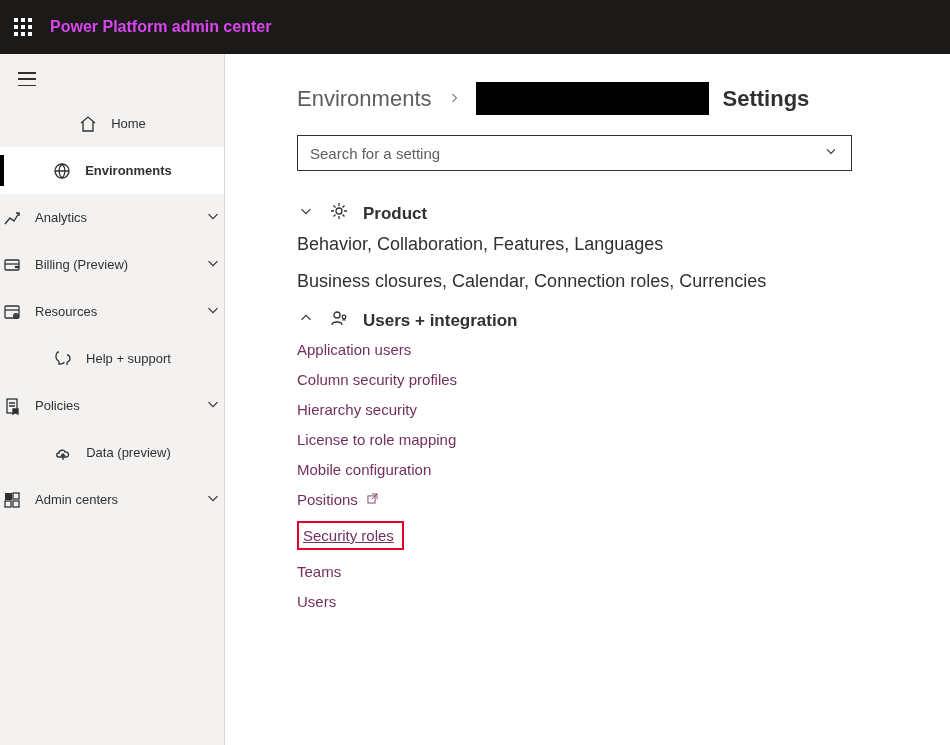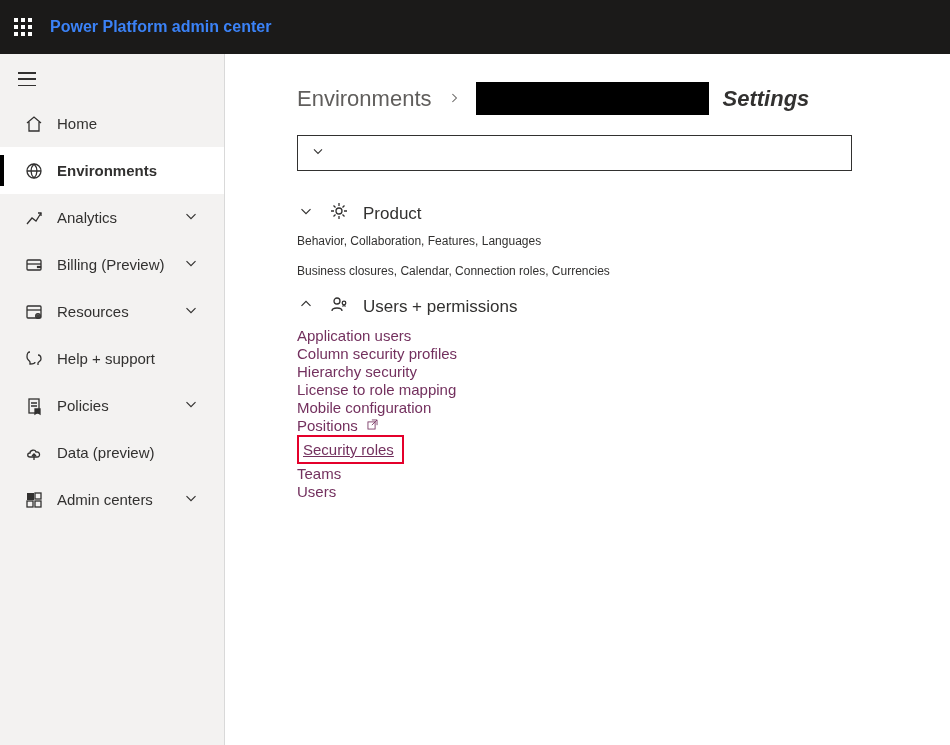--- a/index.html
+++ b/index.html
@@ -1,51 +1,51 @@
 <!DOCTYPE html>
 <html><head>
 <meta charset="utf-8">
 <style>
   * { box-sizing: border-box; margin: 0; padding: 0; font-family: "Segoe UI", Arial, sans-serif; }
   body { width: 950px; height: 745px; background: #f3f2f1; overflow: hidden; }
 
   
-  .topbar { height: 54px; background: #1b1a19; color: #3b82f6; display: flex; align-items: center; padding: 10px 14px; gap: 18px; }
+  .topbar { height: 54px; background: #1b1a19; color: #d946ef; display: flex; align-items: center; padding: 10px 14px; gap: 18px; }
   .waffle { width: 18px; height: 18px; display: grid; grid-template-columns: repeat(3,4px); grid-template-rows: repeat(3,4px); gap: 3px; }
   .waffle span { width: 4px; height: 4px; background: #fff; }
   .app-title { font-size: 16px; font-weight: 600; }
 
   
   .shell { display: flex; height: calc(100% - 54px); }
 
   
   .sidebar { width: 225px; background: #f3f2f1; border-right: 1px solid #d9d9d9; padding-top: 10px; }
   .hamburger { padding: 8px 18px 14px; }
   .hamburger-icon { width: 18px; height: 14px; display:flex; flex-direction:column; justify-content:space-between; }
   .hamburger-icon span { height: 1.5px; background:#323130; }
 
-  .nav-item { display:flex; align-items:center; height:47px; padding:0 24px; font-size:15px; color:#323130; position:relative; cursor:pointer; }
+  .nav-item { display:flex; align-items:center; height:47px; padding:0 2px; font-size:13px; color:#323130; position:relative; cursor:pointer;justify-content:center; }
   .nav-item .icon { width:20px; height:20px; margin-right:13px; display:flex; align-items:center; justify-content:center; color:#323130; }
   .nav-item .chev { margin-left:auto; }
   .nav-item.selected { background:#fff; font-weight:600; }
   .nav-item.selected::before { content:""; position:absolute; left:0; top:8px; bottom:8px; width:4px; background:#000; }
 
   
   .main { flex:1; background:#fff; padding: 28px 40px 0 72px; overflow:auto; }
   .crumbs { display:flex; align-items:center; gap:14px; font-size:22px; color:#605e5c; margin-bottom:20px; }
   .crumbs .redact { width:233px; height:33px; background:#000; }
-  .crumbs .settings { color:#323130; font-weight:600;font-style:italic; }
+  .crumbs .settings { color:#323130; font-weight:600; }
 
   .search { width:555px; height:36px; border:1px solid #323130; display:flex; align-items:center; padding:0 12px; margin-bottom:30px; }
   .search-text { flex:1; color:#605e5c; font-size:15px; }
 
-  .section-head { display:flex; align-items:center; gap:14px; font-size:17px; font-weight:400; color:#323130; margin-top:14px; margin-bottom:8px; }
-  .section-desc { font-size:12px; color:#323130; margin-bottom:16px; }
-
-  .links { display:flex; flex-direction:column; gap:1px; margin-top:4px; }
+  .section-head { display:flex; align-items:center; gap:14px; font-size:17px; font-weight:700; color:#323130; margin-top:14px; margin-bottom:8px; }
+  .section-desc { font-size:18px; color:#323130; margin-bottom:16px; }
+
+  .links { display:flex; flex-direction:column; gap:13px; margin-top:4px; }
   .links a { font-size:15px; color:#73305e; text-decoration:none; display:flex; align-items:center; gap:8px; }
   .links a.highlight { border:2.5px solid #e4002b; padding:4px 8px 4px 4px; width:fit-content; text-decoration:underline;justify-content:center; }
 
   svg { stroke:#323130; stroke-width:1.3; fill:none; }
   .link-ext svg { stroke:#73305e; }
 </style>
 </head>
 <body>
 
 <svg width="0" height="0" style="position:absolute">
@@ -246,20 +246,21 @@
     <div class="crumbs">
       <span>Environments</span>
       <span><svg width="16" height="16" viewBox="0 0 20 20" style="stroke:#605e5c">
             <use href="#i-chev-right"></use>
           </svg></span>
       <span class="redact"></span>
       <span class="settings">Settings</span>
     </div>
 
     <div class="search">
+      <span class="search-text">Search for a setting</span>
       <span><svg width="16" height="16" viewBox="0 0 20 20">
             <use href="#i-chev-down"></use>
           </svg></span>
     </div>
 
     <div class="section-head">
       <span><svg width="18" height="18" viewBox="0 0 20 20">
             <use href="#i-chev-down"></use>
           </svg></span>
       <span><svg width="20" height="20" viewBox="0 0 20 20">
@@ -271,21 +272,21 @@
 
     <div class="section-desc">Business closures, Calendar, Connection roles, Currencies</div>
 
     <div class="section-head">
       <span><svg width="18" height="18" viewBox="0 0 20 20">
             <use href="#i-chev-up"></use>
           </svg></span>
       <span><svg width="20" height="20" viewBox="0 0 20 20">
             <use href="#i-users"></use>
           </svg></span>
-      <span>Users + permissions</span>
+      <span>Users + integration</span>
     </div>
 
     <div class="links">
       <a>
           <span>Application users</span>
         </a>
       <a>
           <span>Column security profiles</span>
         </a>
       <a>

